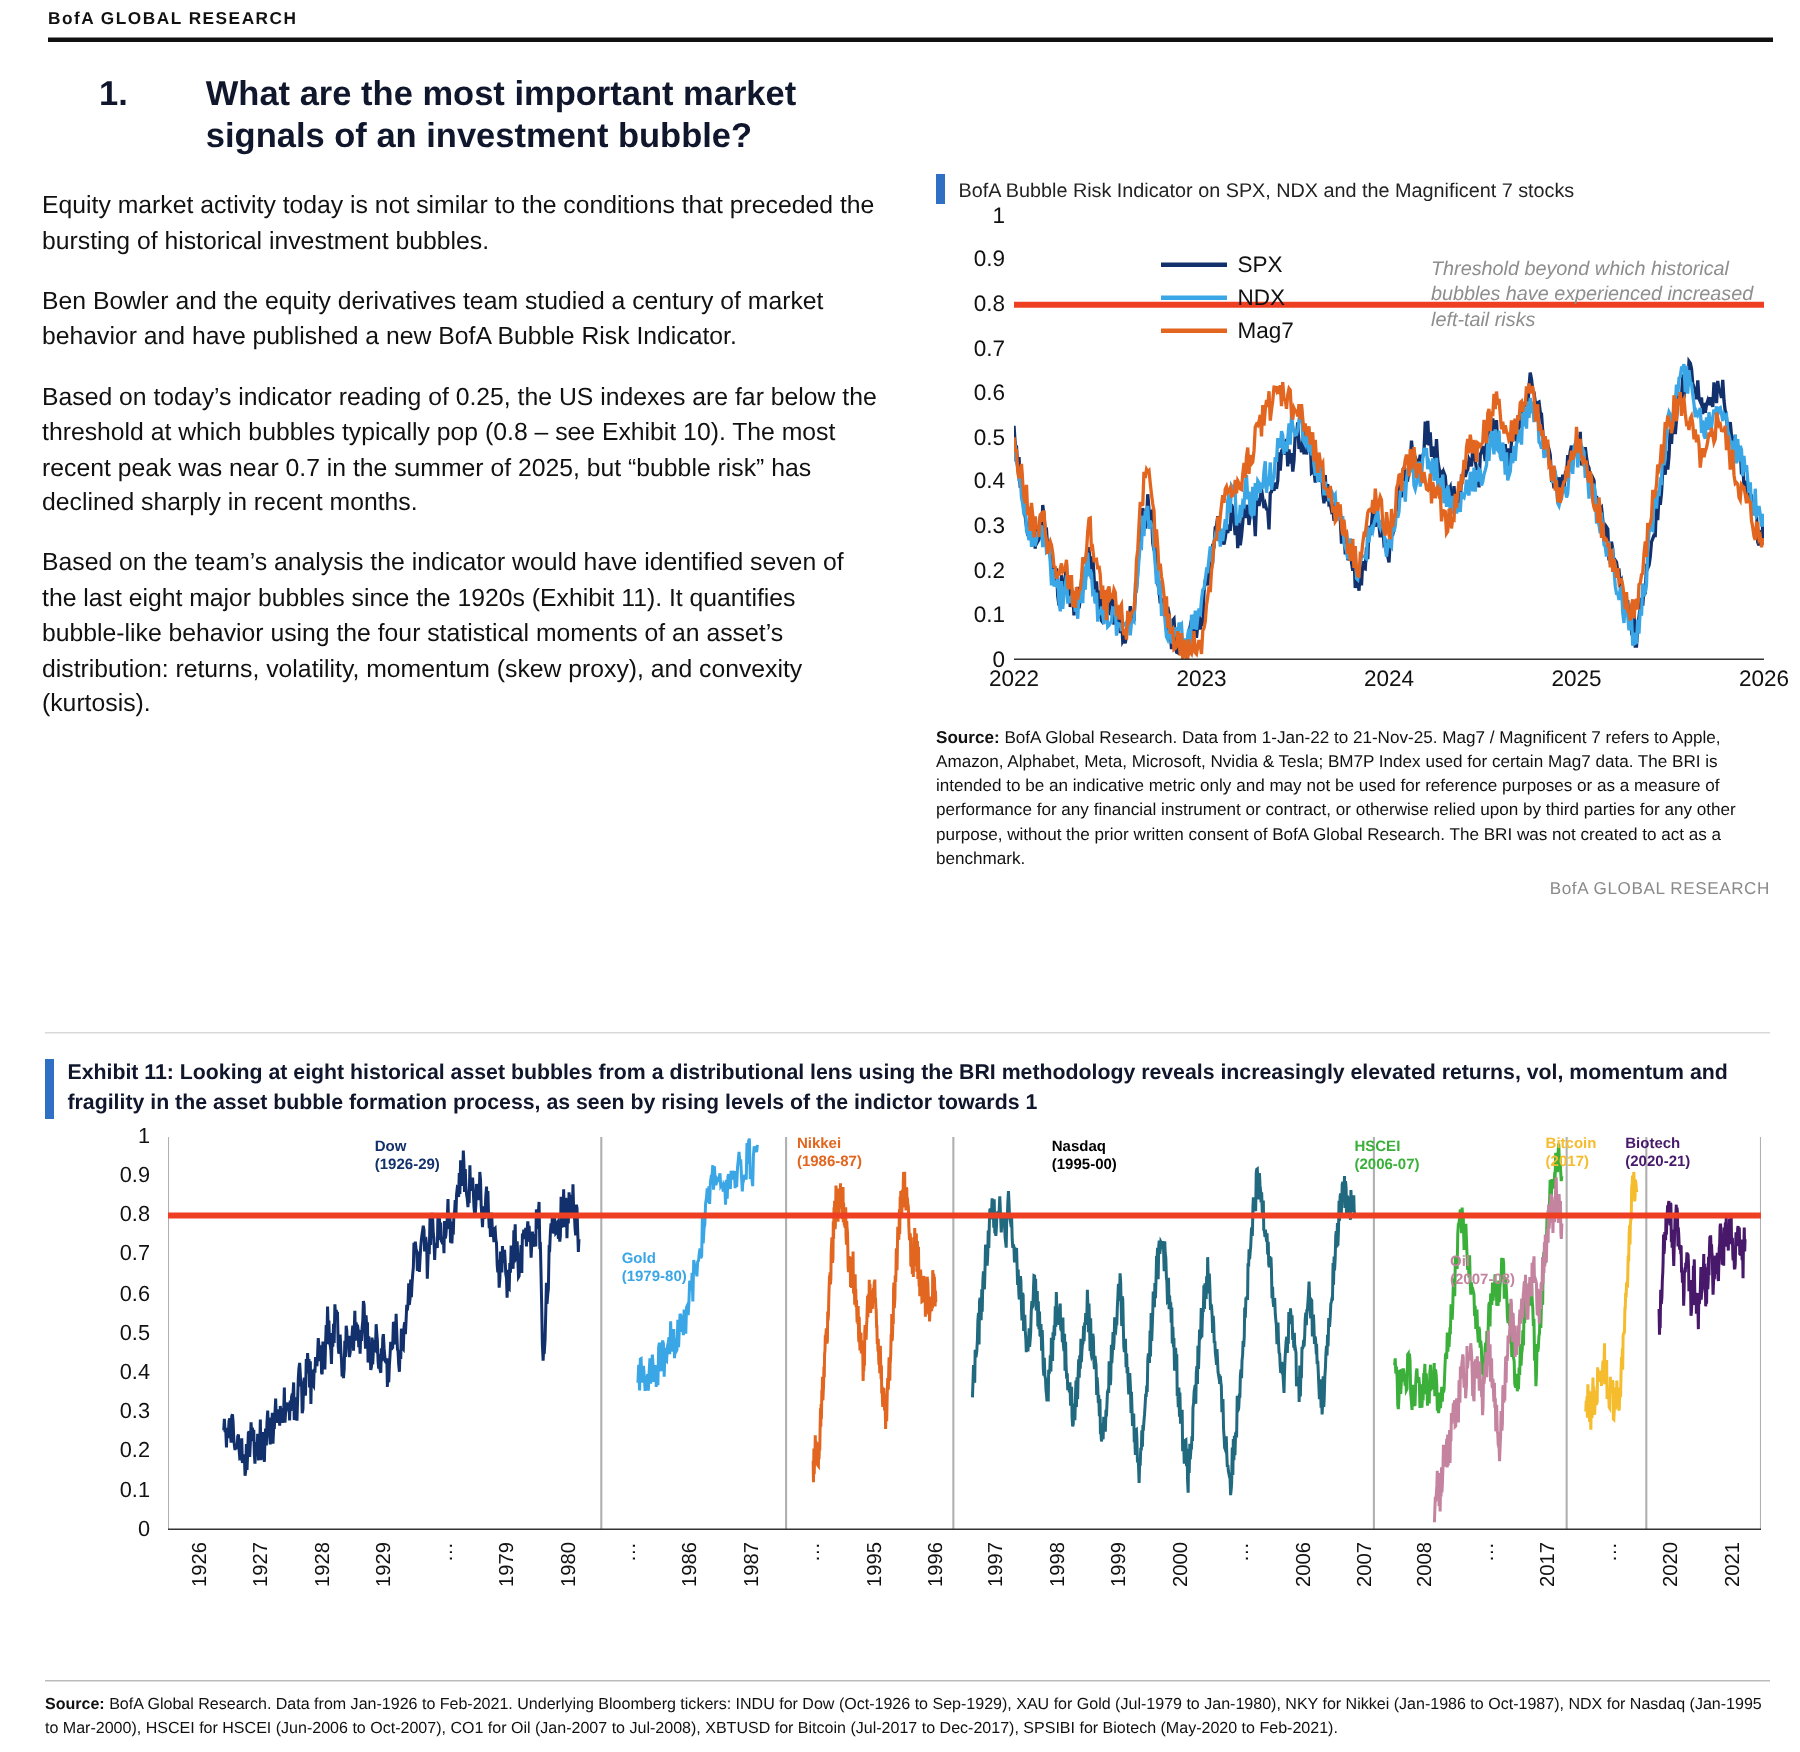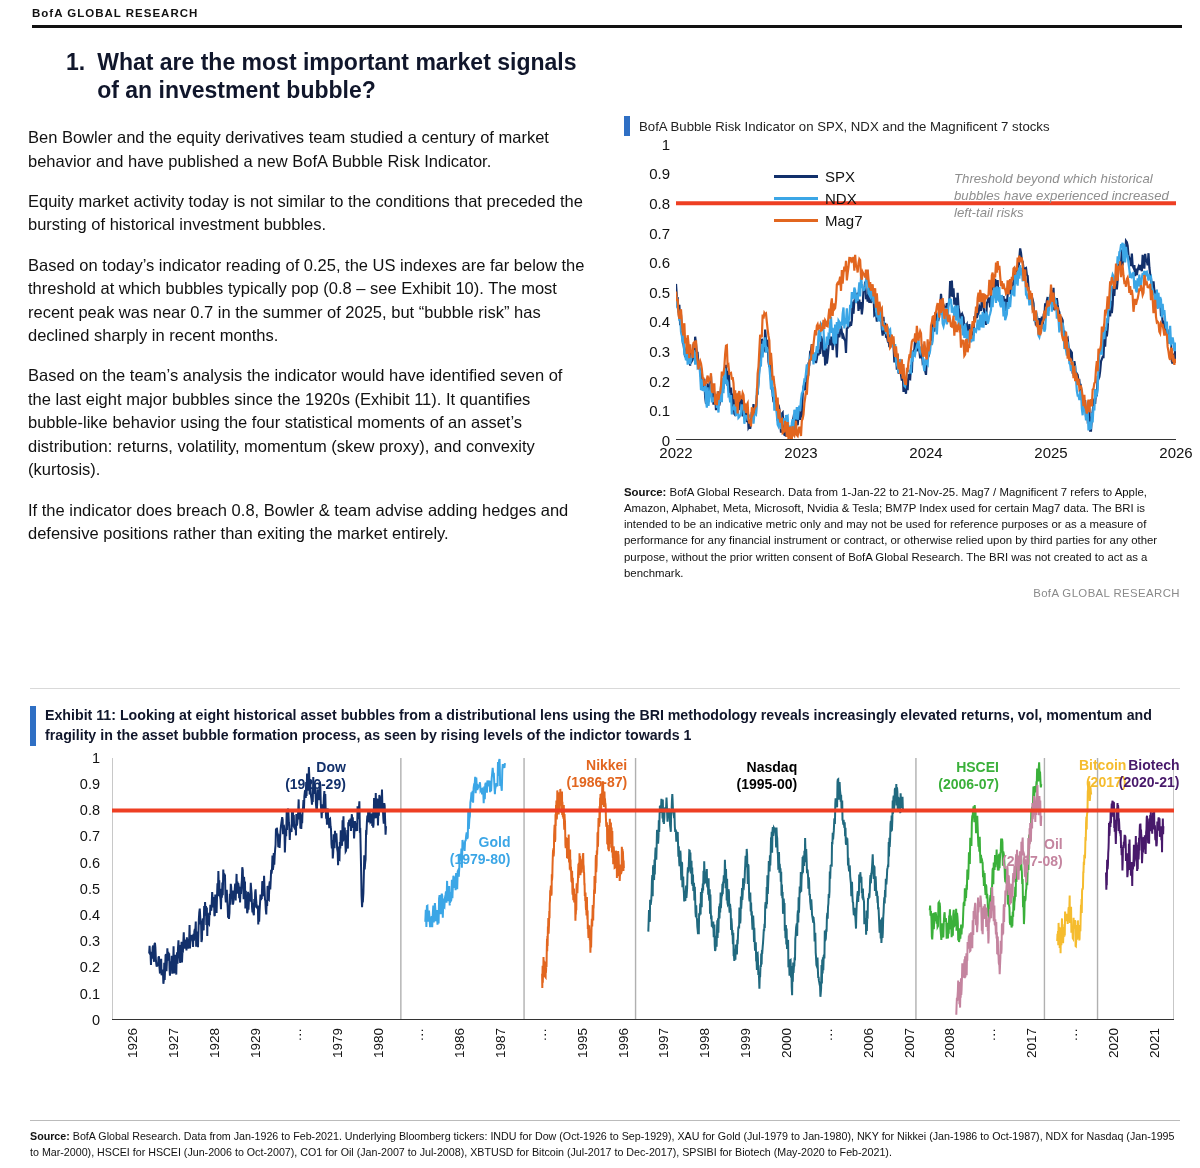--- a/index.html
+++ b/index.html
@@ -28,21 +28,21 @@
   }
 
   
   #leftcol { position:absolute; left:28px; top:48px; width:560px; }
   #headline {
     display:flex; gap:12px;
     font-size:23px; font-weight:bold; line-height:1.22;
     color:#10162b; margin-left:38px;
   }
   #headline .num { flex:0 0 auto; }
-  #headline .htxt { flex:1 1 auto; }
+  #headline .htxt { flex:1 1 auto;margin-left:40px; }
 
   .para {
     font-size:16.5px; line-height:1.42; color:#111;
     margin-top:17px;
   }
   #body-paras { margin-top:22px; }
 
   
   #ex10 { position:absolute; left:624px; top:116px; width:556px; }
   .exhead { display:flex; gap:9px; }
@@ -97,21 +97,21 @@
     font-size:14.5px; color:#111; text-align:right; width:34px; left:36px;
   }
   .plotbox11 {
     position:absolute; left:82px; top:2px; width:1062px; height:262px;
   }
   #ex11 .xlab {
     position:absolute; font-size:13.5px; color:#111;
     writing-mode:vertical-rl; transform:rotate(180deg);
     transform-origin:center; white-space:nowrap;
   }
-  .seriesLabel { position:absolute; font-size:14px; font-weight:bold; text-align:right; line-height:1.2; }
+  .seriesLabel { position:absolute; font-size:10px; font-weight:bold; text-align:left; line-height:1.2; }
 
   #ex11src { position:absolute; left:30px; top:1128px; width:1150px;
     font-size:10.7px; line-height:1.5; color:#111; }
   #ex11src b { font-weight:bold; }
   .topsep { position:absolute; left:30px; top:1120px; width:1150px; height:1px; background:#bbb; }
   .midsep { position:absolute; left:30px; top:688px; width:1150px; height:1px; background:#d9d9d9; }
 </style>
 </head>
 <body>
 
@@ -119,25 +119,24 @@
   <div class="brandtext">BofA GLOBAL RESEARCH</div>
   <div class="rule"></div>
 </div>
 
 <div id="leftcol">
   <div id="headline">
     <span class="num">1.</span>
     <span class="htxt">What are the most important market signals of an investment bubble?</span>
   </div>
   <div id="body-paras">
+      <div class="para">Equity market activity today is not similar to the conditions that preceded the bursting of historical investment bubbles.</div>
       <div class="para">Ben Bowler and the equity derivatives team studied a century of market behavior and have published a new BofA Bubble Risk Indicator.</div>
-      <div class="para">Equity market activity today is not similar to the conditions that preceded the bursting of historical investment bubbles.</div>
       <div class="para">Based on today’s indicator reading of 0.25, the US indexes are far below the threshold at which bubbles typically pop (0.8 – see Exhibit 10). The most recent peak was near 0.7 in the summer of 2025, but “bubble risk” has declined sharply in recent months.</div>
       <div class="para">Based on the team’s analysis the indicator would have identified seven of the last eight major bubbles since the 1920s (Exhibit 11). It quantifies bubble-like behavior using the four statistical moments of an asset’s distribution: returns, volatility, momentum (skew proxy), and convexity (kurtosis).</div>
-      <div class="para">If the indicator does breach 0.8, Bowler &amp; team advise adding hedges and defensive positions rather than exiting the market entirely.</div>
     </div>
 </div>
 
 <div id="ex10">
   <div class="exhead">
     <div class="exbar"></div>
     <div class="extext">
       <div class="exsub">BofA Bubble Risk Indicator on SPX, NDX and the Magnificent 7 stocks</div>
     </div>
   </div>

